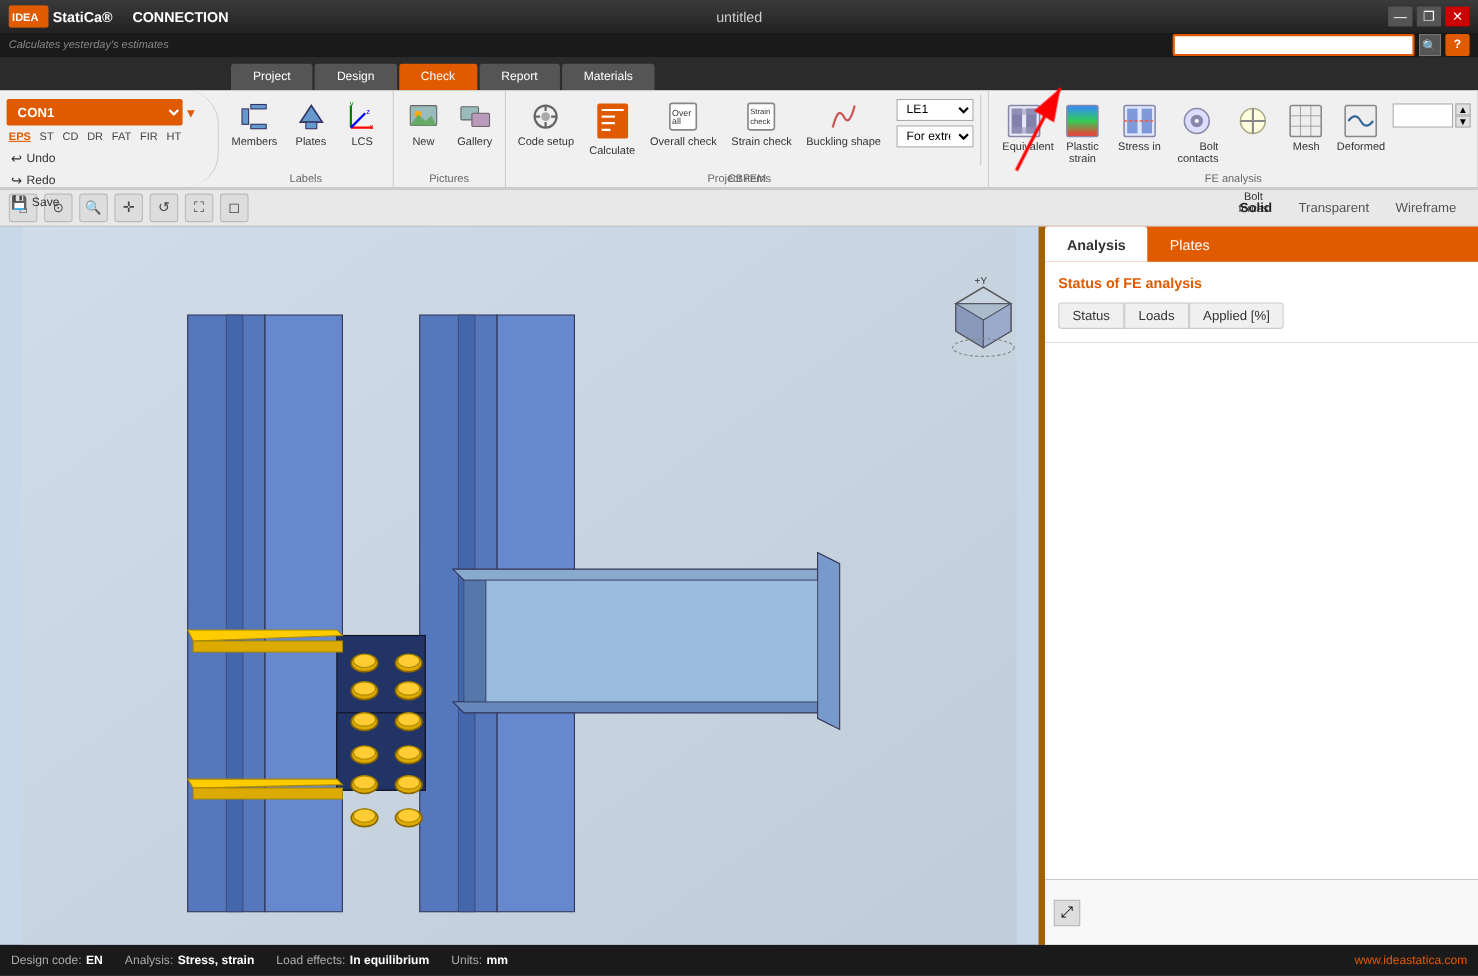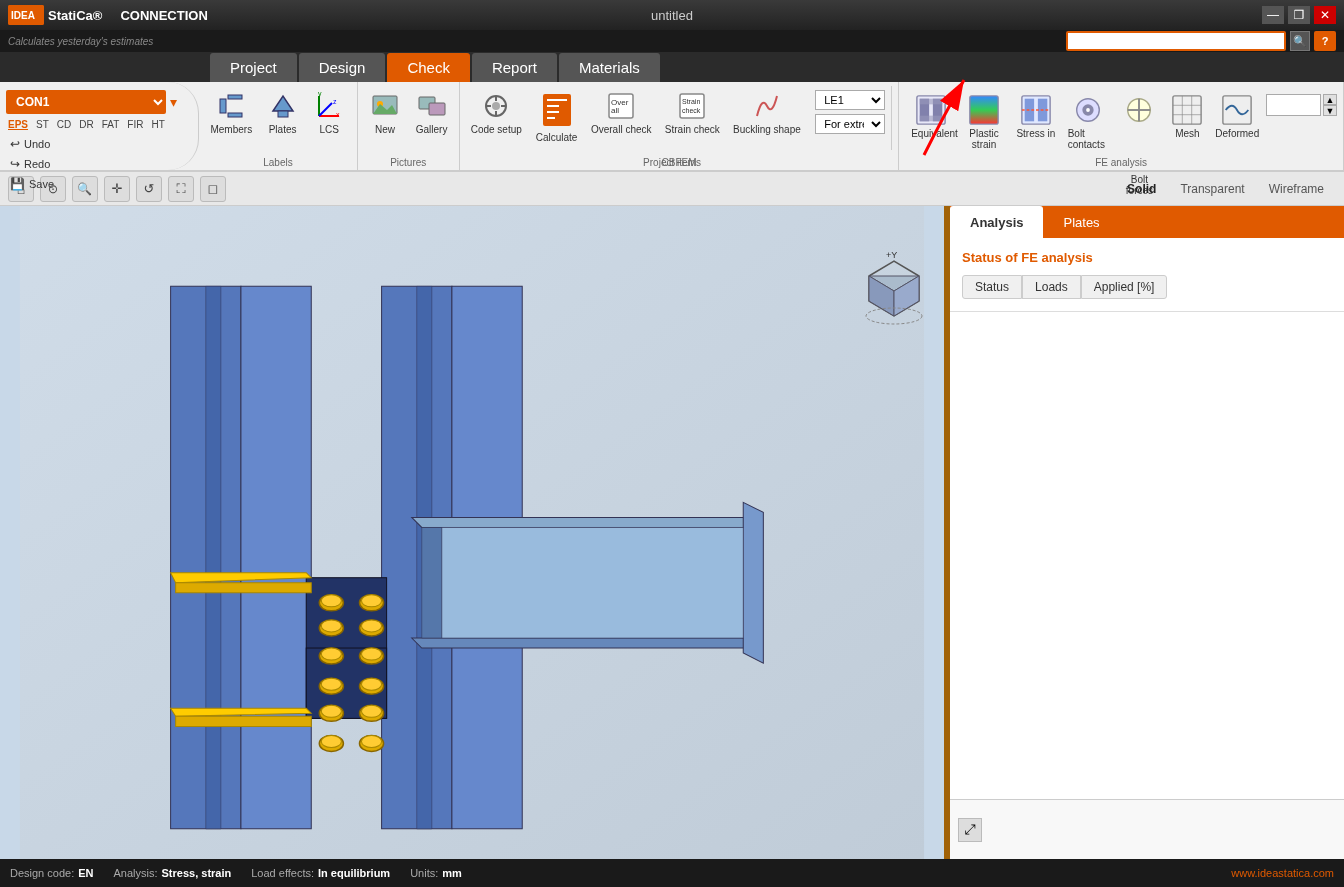--- a/index.html
+++ b/index.html
@@ -41,21 +41,21 @@
       background: #2b2b2b;
       display: flex;
       align-items: flex-end;
       padding-left: 210px;
       gap: 2px;
     }
     .menu-tab {
       padding: 6px 20px;
       background: #555;
       color: white;
-      font-size: 15px;
+      font-size: 11px;
       cursor: pointer;
       border-radius: 3px 3px 0 0;
       border: none;
     }
     .menu-tab.active { background: #e05a00; }
     #search-input {
       width: 230px; height: 22px;
       border: 2px solid #e05a00;
       border-radius: 2px;
       padding: 0 4px;
@@ -635,21 +635,21 @@
           <span class="btn-label" style="width:40px;white-space:normal;text-align:center;">Stress in</span>
         </button>
         <button class="ribbon-btn">
           <div class="icon-box">
             <svg width="34" height="34" viewBox="0 0 34 34">
               <circle cx="17" cy="17" r="12" fill="#ddf" stroke="#88a" stroke-width="1.5"></circle>
               <circle cx="17" cy="17" r="6" fill="#88a"></circle>
               <circle cx="17" cy="17" r="2" fill="white"></circle>
             </svg>
           </div>
-          <span class="btn-label" style="width:40px;white-space:normal;text-align:left;">Bolt contacts</span>
+          <span class="btn-label" style="width:40px;white-space:normal;text-align:right;">Bolt contacts</span>
         </button>
         <button class="ribbon-btn">
           <div class="icon-box">
             <svg width="34" height="34" viewBox="0 0 34 34">
               <circle cx="17" cy="17" r="12" fill="#ffd" stroke="#aa8" stroke-width="1.5"></circle>
               <line x1="17" y1="5" x2="17" y2="29" stroke="#888" stroke-width="2"></line>
               <line x1="5" y1="17" x2="29" y2="17" stroke="#888" stroke-width="2"></line>
             </svg>
           </div>
           <span class="btn-label" style="width:40px;white-space:normal;text-align:center;margin-top:48px;">Bolt forces</span>

